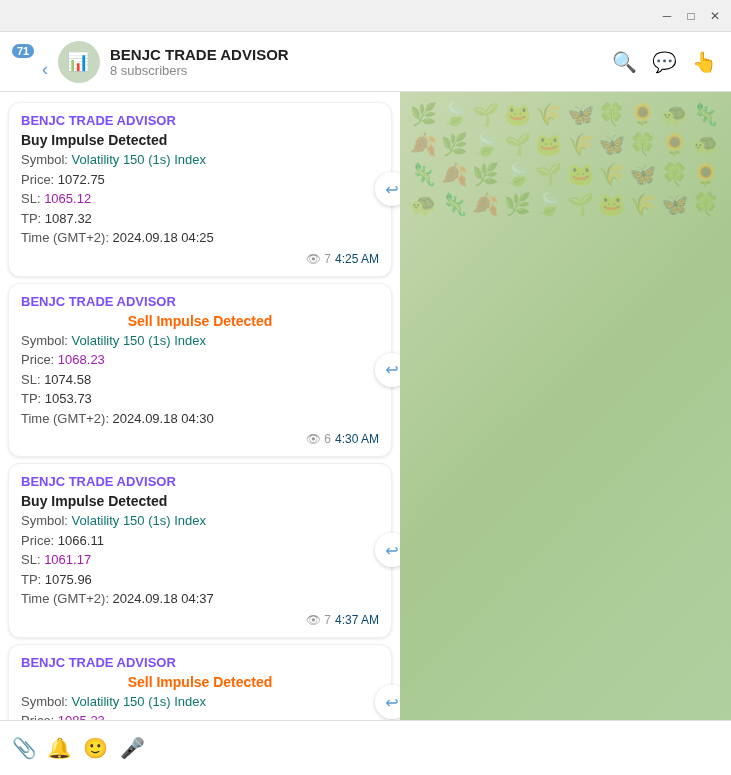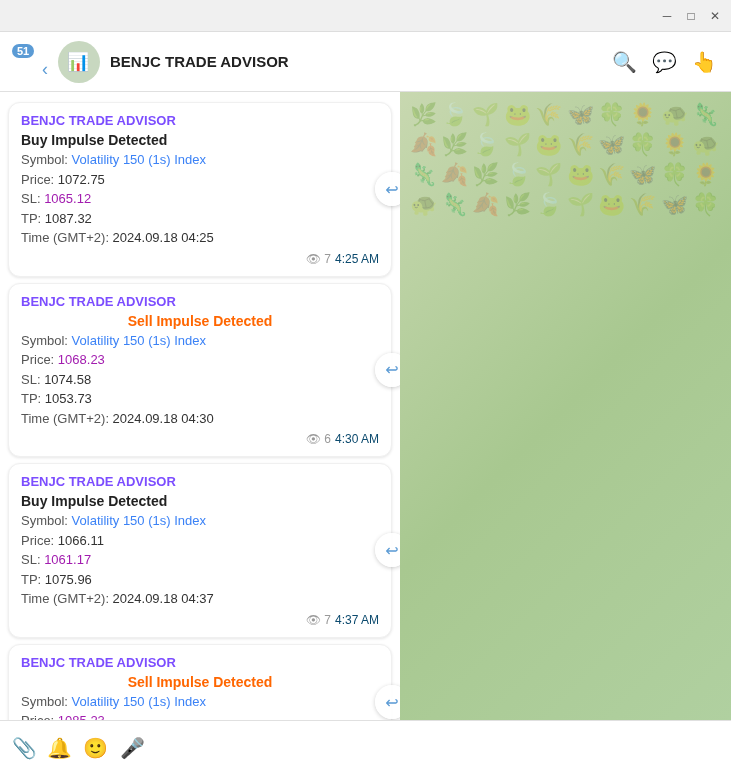--- a/index.html
+++ b/index.html
@@ -179,21 +179,21 @@
     }
     .signal-detail {
       font-size: 13px;
       color: #333;
       line-height: 1.5;
     }
     .signal-detail .label {
       color: #555;
     }
     .signal-detail .highlight {
-      color: #3b82f6;
+      color: #0f766e;
       font-weight: 500;
     }
     .signal-detail .value-red {
       color: #a21caf;
     }
     .message-footer {
       display: flex;
       align-items: center;
       justify-content: flex-end;
       gap: 4px;
@@ -275,28 +275,29 @@
 <body>
 
 <div class="title-bar">
   <div class="title-bar-btn">─</div>
   <div class="title-bar-btn">□</div>
   <div class="title-bar-btn">✕</div>
 </div>
 
 <div class="header">
   <div class="back-btn">
-    <span class="back-badge">51</span>
+    <span class="back-badge">71</span>
     <span class="back-arrow">‹</span>
   </div>
   <div class="avatar">
     <span class="avatar-inner">📊</span>
   </div>
   <div class="channel-info">
     <div class="channel-name">BENJC TRADE ADVISOR</div>
+    <div class="channel-sub">8 subscribers</div>
   </div>
   <div class="header-icons">
     <div class="header-icon">🔍</div>
     <div class="header-icon">💬</div>
     <div class="header-icon">👆</div>
   </div>
 </div>
 
 <div class="chat-area">
   <div class="messages-panel" id="messages-panel">

